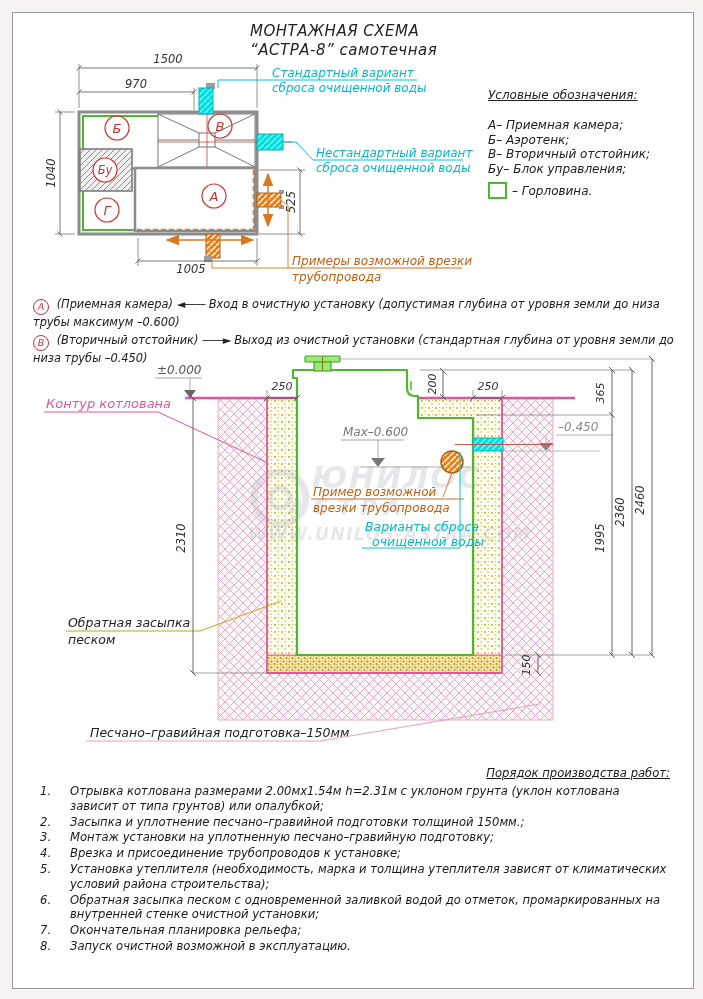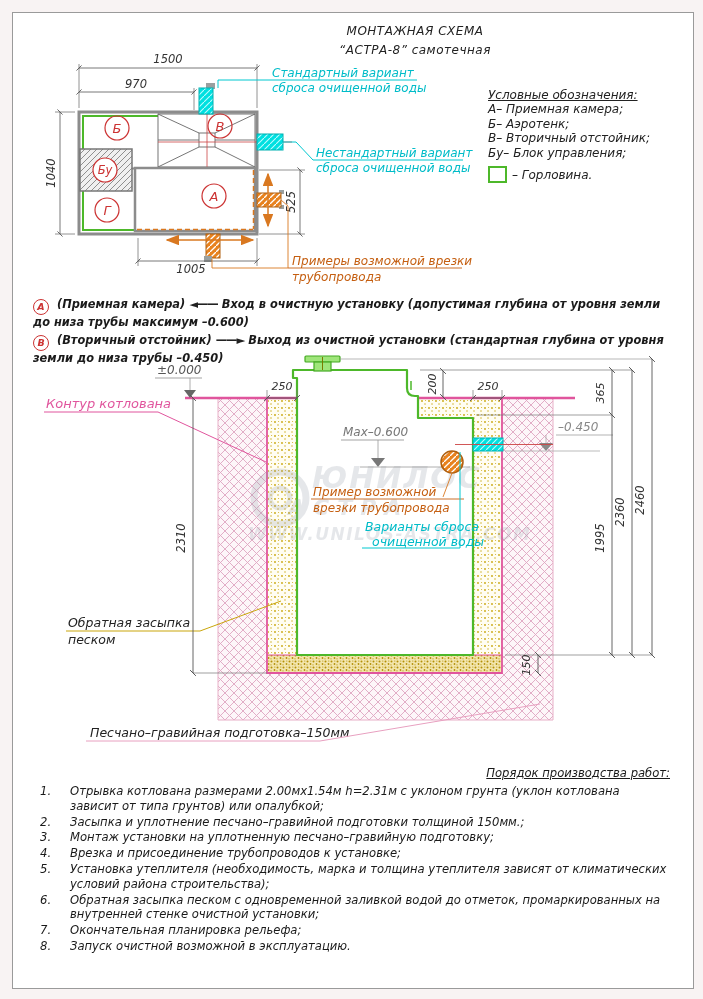--- a/index.html
+++ b/index.html
@@ -12,28 +12,28 @@
   .dimtxt-s{fill:#333;font-size:11px;}
   .cyantxt{fill:#00bcc8;font-size:12px;}
   .ortxt{fill:#c55f11;font-size:12px;}
   .pinktxt{fill:#e0559d;font-size:13px;}
   .dktxt{fill:#222;font-size:12.5px;}
   .lvltxt{fill:#777;font-size:12px;}
   .lbl-red{fill:#cc3333;font-size:13px;}
   .wm{opacity:0.22;}
   .wm text{fill:#8d95a3;font-weight:bold;font-style:normal;}
   .htext{position:absolute;color:#1a1a1a;font-style:italic;}
-  .title-block{left:250px;top:22px;width:330px;text-align:center;line-height:19px;font-size:12px;letter-spacing:0.5px;color:#222;}
+  .title-block{left:250px;top:22px;width:330px;line-height:19px;font-size:15px;letter-spacing:0.5px;color:#222;}
   .legend{left:488px;top:88px;width:205px;font-size:12px;color:#222;}
-  .legend .lg-title{text-decoration:underline;margin-bottom:0;}
+  .legend .lg-title{text-decoration:underline;margin-bottom:16px;}
   .legend .lg-item{line-height:14.6px;}
   .legend .lg-last{display:flex;align-items:center;margin-top:6px;}
   .neck-square{display:inline-block;width:15px;height:13px;border:2px solid #4db82a;margin-right:5px;}
   .notes{left:33px;top:297px;width:648px;font-size:11.4px;line-height:15px;color:#1a1a1a;}
-  .notes p{margin:0 0 3px 0;font-weight:bold;}
+  .notes p{margin:0 0 3px 0;}
   .badge{display:inline-block;width:14px;height:14px;line-height:13px;border:1.2px solid #cc3333;border-radius:50%;color:#cc3333;font-size:9.5px;text-align:center;margin-right:4px;vertical-align:-2px;background:#fff;}
   .arrow{font-style:normal;letter-spacing:-1px;color:#222;}
   .workorder{left:40px;top:766px;width:630px;font-size:11.6px;color:#1a1a1a;}
   .wo-title{text-decoration:underline;margin-bottom:4px;text-align:right;}
   .wo-item{display:flex;line-height:14.8px;margin-bottom:1px;}
   .wo-num{width:30px;flex:none;}
   .wo-text{flex:1;}
 </style>
 </head>
 <body>

